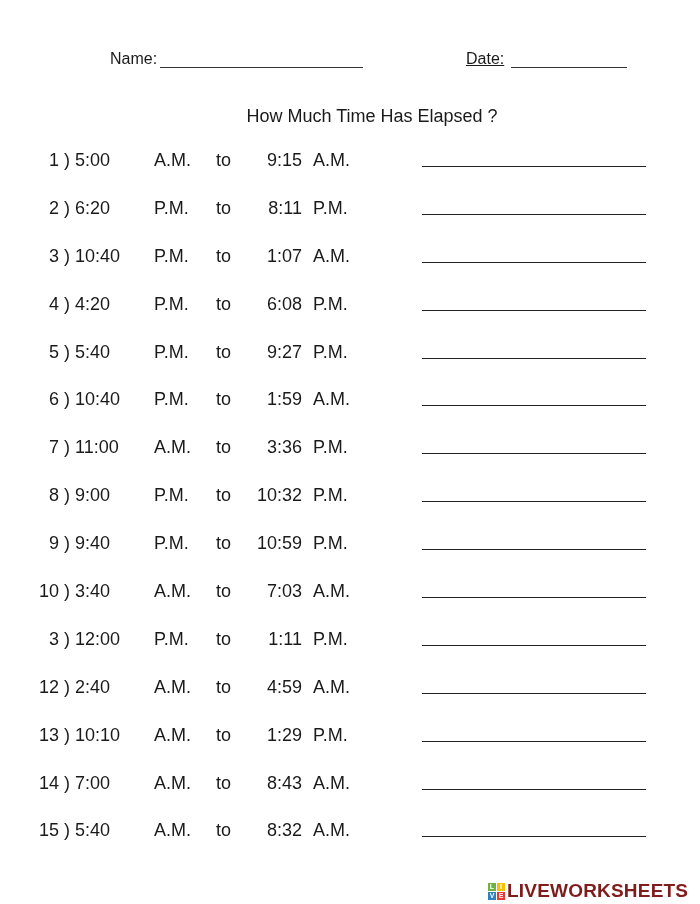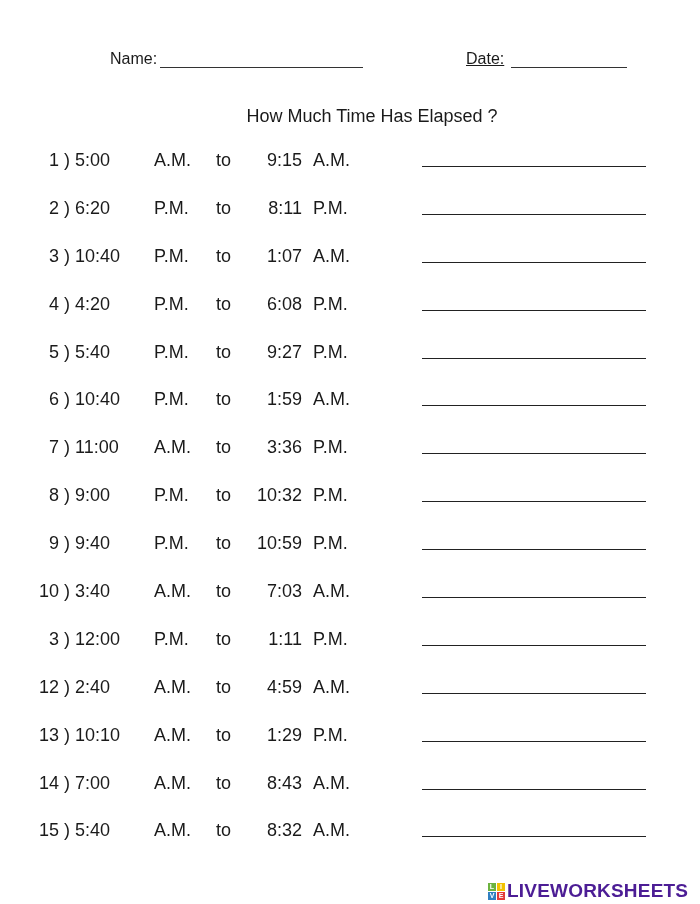--- a/index.html
+++ b/index.html
@@ -177,14 +177,14 @@
     </div>
   </div>
 
 <div class="logo">
   <div class="logo-icon" id="logo-icon">
       <span style="background: rgb(108, 179, 63);">L</span>
       <span style="background: rgb(242, 194, 0);">I</span>
       <span style="background: rgb(47, 127, 193);">V</span>
       <span style="background: rgb(226, 58, 58);">E</span>
     </div>
-  <span class="logo-text" style="color: #4c1d95;">LIVEWORKSHEETS</span>
+  <span class="logo-text" style="color: #7f1d1d;">LIVEWORKSHEETS</span>
 </div>
 
 </body></html>

